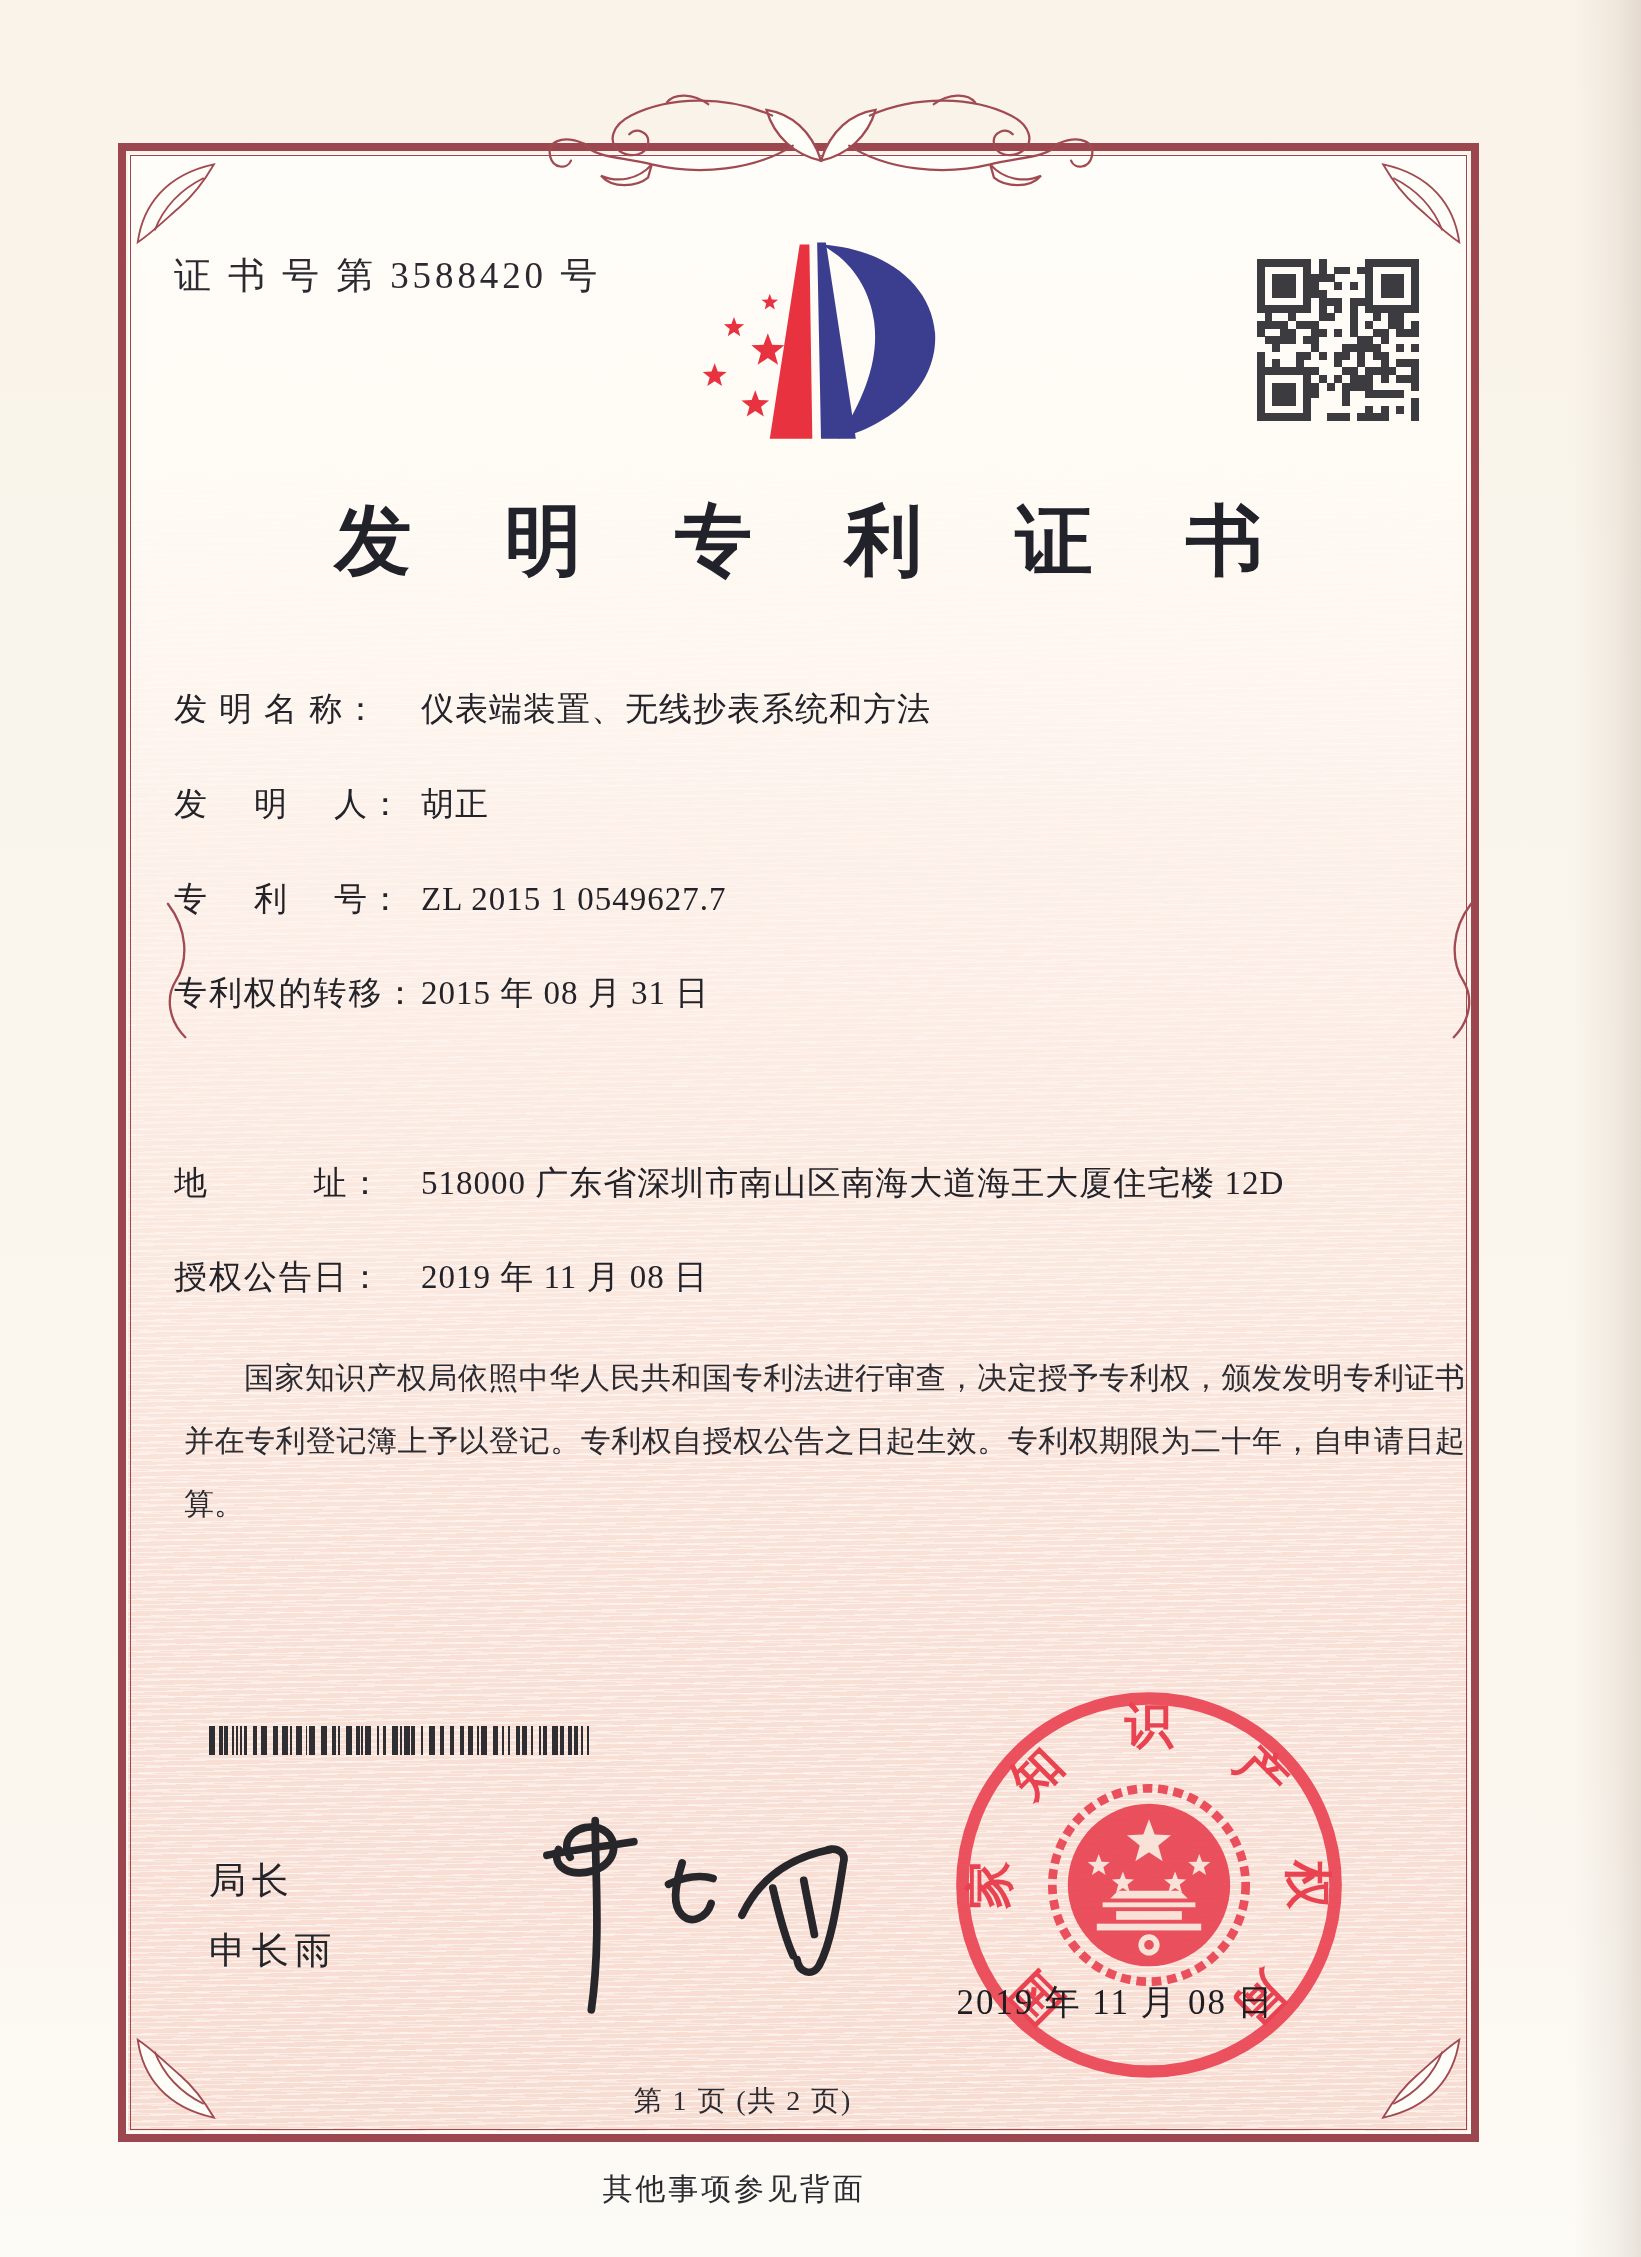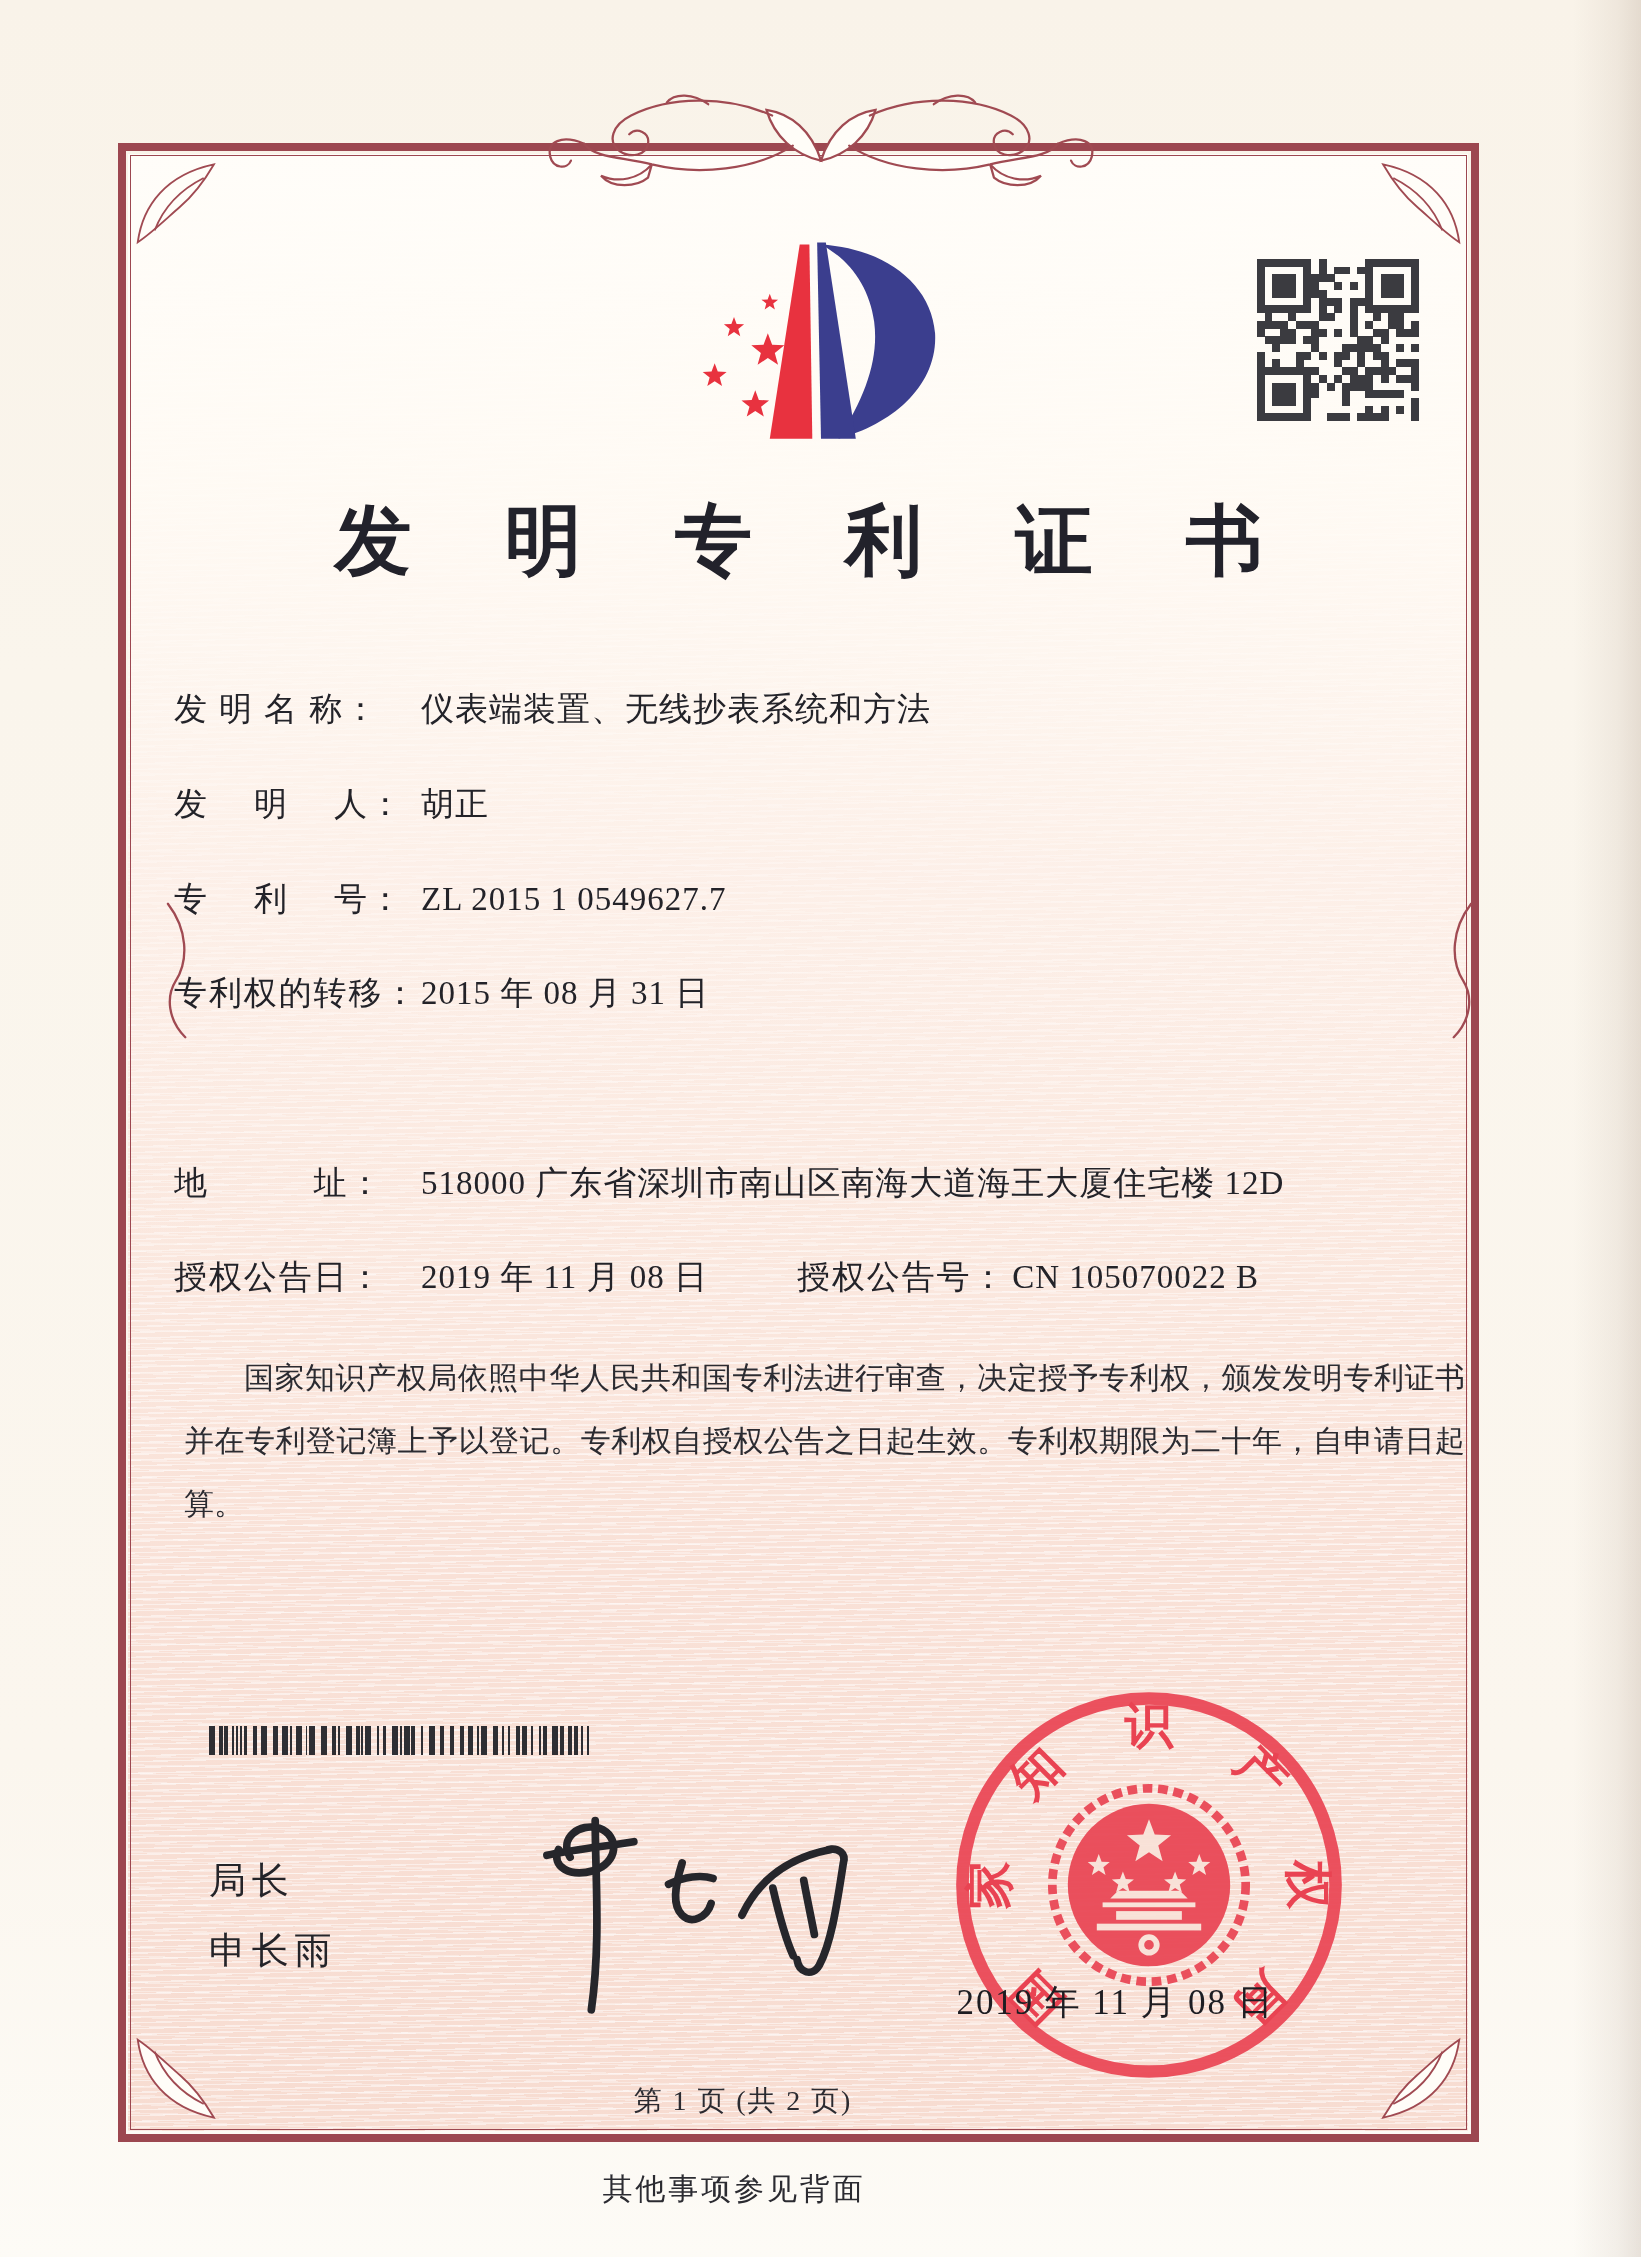--- a/index.html
+++ b/index.html
@@ -96,20 +96,21 @@
     <use href="#corner-f" transform="scale(-1,-1) translate(-110,-110)"></use>
   </svg>
 
   <svg class="ornament orn-side" style="left:1444px;top:898px" viewBox="0 0 34 150">
     <path d="M28,6 C8,32 6,64 20,86 C30,102 28,126 10,144" fill="none" stroke="#a04a52" stroke-width="2.4" stroke-linecap="round"></path>
   </svg>
   <svg class="ornament orn-side" style="left:162px;top:898px" viewBox="0 0 34 150">
     <path d="M6,6 C26,32 28,64 14,86 C4,102 6,126 24,144" fill="none" stroke="#a04a52" stroke-width="2.4" stroke-linecap="round"></path>
   </svg>
 
+  <div class="cert-no">证 书 号 第 3588420 号</div>
 
   <svg class="logo" viewBox="0 0 300 228">
     <defs>
       <polygon id="star" points="0,-10 2.47,-3.4 9.51,-3.09 4,1.3 5.88,8.09 0,4.2 -5.88,8.09 -4,1.3 -9.51,-3.09 -2.47,-3.4"></polygon>
     </defs>
     <path d="M150,12 C215,16 264,52 268,104 C271,158 224,198 168,213 C196,170 210,130 205,92 C200,56 180,28 150,12 Z" fill="#3b3e8e"></path>
     <polygon points="146,10 155,10 186,213 150,213" fill="#3b3e8e"></polygon>
     <polygon points="128,12 138,12 141,213 97,213" fill="#e8323f"></polygon>
     <use href="#star" transform="translate(97,72) scale(0.9)" fill="#e8323f"></use>
     <use href="#star" transform="translate(60,98) scale(1.1)" fill="#e8323f"></use>
@@ -366,23 +367,20 @@
     <span class="f-label">专　 利　 号：</span><span class="f-value">ZL 2015 1 0549627.7</span>
   </div>
   <div class="field-row" style="top:971px">
     <span class="f-label">专利权的转移：</span><span class="f-value">2015 年 08 月 31 日</span>
   </div>
   <div class="field-row" style="top:1161px">
     <span class="f-label">地　　　址：</span><span class="f-value">518000 广东省深圳市南山区南海大道海王大厦住宅楼 12D</span>
   </div>
   <div class="field-row" style="top:1255px">
     <span class="f-label">授权公告日：</span><span class="f-value">2019 年 11 月 08 日</span>
-    <span class="pair2">
-      <span class="f-label" style="width:auto;margin-right:5.8px">授权公告号：</span><span class="f-value">CN 105070022 B</span>
-    </span>
   </div>
 
   <div class="body-text">
     <p>国家知识产权局依照中华人民共和国专利法进行审查，决定授予专利权，颁发发明专利证书并在专利登记簿上予以登记。专利权自授权公告之日起生效。专利权期限为二十年，自申请日起算。</p>
   </div>
 
   <div class="barcode" id="barcode">
       <span style="width:5.8px;margin-right:3.9px"></span>
       <span style="width:3.9px;margin-right:1.9px"></span>
       <span style="width:3.9px;margin-right:3.9px"></span>

